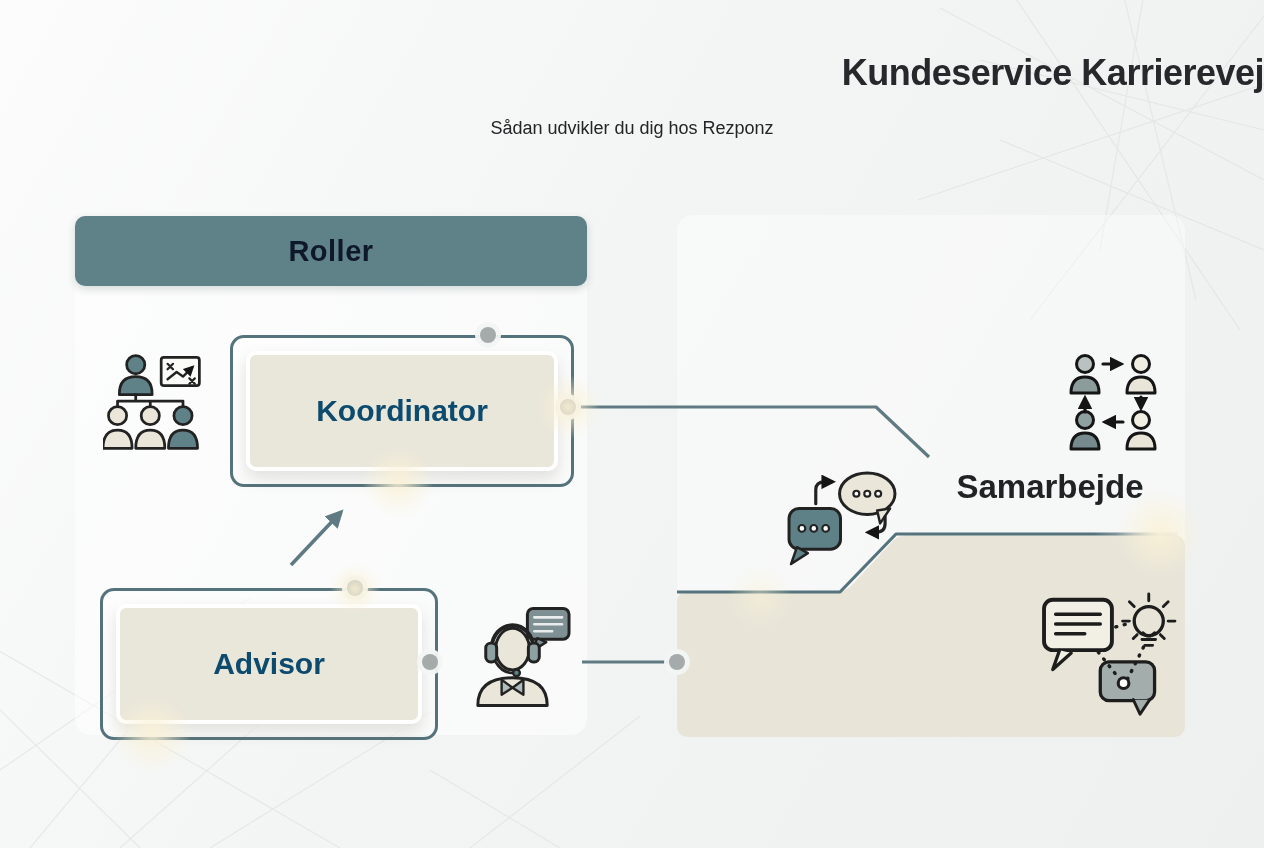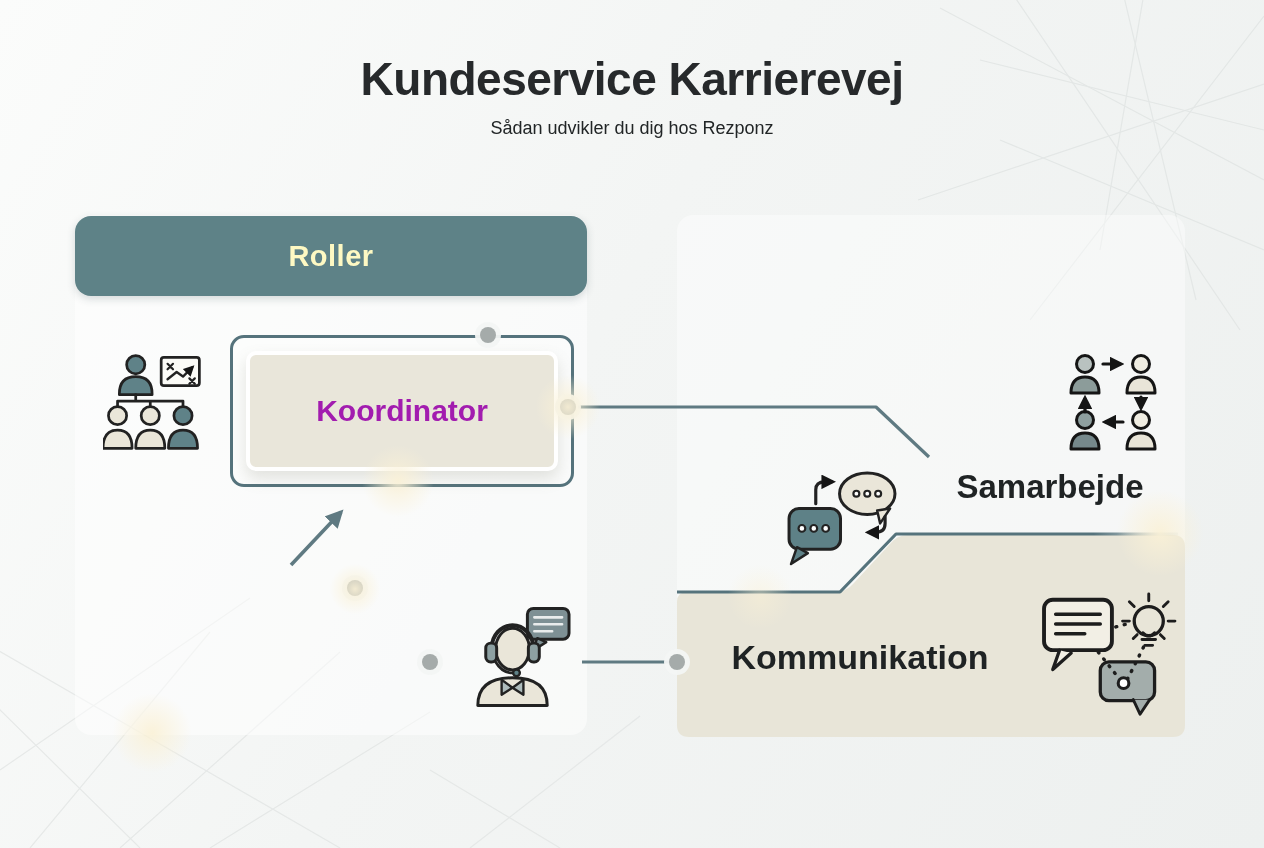--- a/index.html
+++ b/index.html
@@ -14,30 +14,30 @@
   
   #bg-decor{z-index:0;left:0;top:0;}
   .panel{z-index:1;background:rgba(255,255,255,.5);border-radius:16px;}
   #connector-layer{z-index:2;left:0;top:0;pointer-events:none;}
   .content{z-index:3;}
   .dot{z-index:4;position:absolute;width:16px;height:16px;border-radius:50%;
        background:#a5abaa;box-shadow:0 0 0 5px rgba(243,245,244,.95);}
   .glow{z-index:5;position:absolute;border-radius:50%;pointer-events:none;
         background:radial-gradient(closest-side,rgba(250,241,214,.9),rgba(250,241,214,0) 72%);}
   
-  .title{left:0;top:52px;width:1264px;text-align:center;font-size:46px;font-weight:800;
+  .title{left:0;top:52px;width:1264px;text-align:right;font-size:36px;font-weight:800;
          letter-spacing:-.5px;color:#26292b;}
   .subtitle{left:0;top:118px;width:1264px;text-align:center;font-size:18px;font-weight:400;color:#212526;}
-  .col-header{height:80px;border-radius:16px;background:#5e8287;color:#fef9c3;
+  .col-header{height:70px;border-radius:10px;background:#5e8287;color:#0f172a;
       display:flex;align-items:center;justify-content:center;font-size:29px;font-weight:600;
       letter-spacing:.5px;box-shadow:0 3px 8px rgba(40,60,65,.18);}
   .role-box{border:3px solid #55737c;border-radius:14px;background:rgba(255,255,255,.28);}
   .role-inner{position:absolute;inset:13px;background:#e9e6da;border:4px solid #ffffff;border-radius:10px;
       box-shadow:0 8px 16px rgba(110,110,90,.18);display:flex;align-items:center;justify-content:center;
-      font-size:30px;font-weight:700;color:#a21caf;}
+      font-size:30px;font-weight:700;color:#0c4a6e;}
   .side-label{font-weight:700;color:#1f2324;text-align:center;}
   #samarbejde-label{left:922px;top:468px;width:256px;font-size:33px;}
   #kommunikation-label{left:693px;top:638px;width:334px;font-size:34px;}
 </style>
 </head>
 <body>
 
 <div id="canvas">
 
   <svg id="bg-decor" class="abs" width="1264" height="848" viewBox="0 0 1264 848">
@@ -94,20 +94,23 @@
 
   <div class="abs content title">Kundeservice Karrierevej</div>
   <div class="abs content subtitle">Sådan udvikler du dig hos Rezponz</div>
 
   <div class="abs content col-header" style="left:75px;top:216px;width:512px;">Roller</div>
 
   <div class="abs content role-box" style="left:230px;top:335px;width:338px;height:146px;">
     <div class="role-inner">Koordinator</div>
   </div>
 
+  <div class="abs content role-box" style="left:100px;top:588px;width:332px;height:146px;">
+    <div class="role-inner">Advisor</div>
+  </div>
 
   <svg class="abs content" style="left:103px;top:350px;" width="100" height="104" viewBox="0 0 110 114">
     <g stroke="#222" stroke-width="3" stroke-linejoin="round" stroke-linecap="round">
       <rect x="64" y="8" width="42" height="31" rx="3" fill="#fbfbf7"></rect>
       <path d="M71 15 l6 6 M77 15 l-6 6" fill="none" stroke-width="2.4"></path>
       <path d="M95 31 l6 6 M101 31 l-6 6" fill="none" stroke-width="2.4"></path>
       <path d="M71 32 l10 -8 l7 5 l10 -10" fill="none" stroke-width="2.6" marker-end="url(#ahb)"></path>
       <circle cx="36" cy="16" r="10" fill="#5f8288"></circle>
       <path d="M18 48 q0 -19 18 -19 q18 0 18 19 v1 h-36 z" fill="#5f8288"></path>
       <path d="M36 49 v7 M16 62 v-6 h72 v6 M52 56 v6" fill="none"></path>
@@ -192,21 +195,20 @@
       <g stroke-width="3.6" stroke-dasharray="1 8">
         <path d="M82 36 L97 32" fill="none"></path>
         <path d="M64 62 L86 90" fill="none"></path>
         <path d="M94 90 L113 52" fill="none"></path>
       </g>
       <circle cx="90" cy="94" r="5.5" fill="#fff" stroke-width="3.2"></circle>
     </g>
   </svg>
 
   <div class="abs content side-label" id="samarbejde-label">Samarbejde</div>
-  <div class="abs content side-label" id="kommunikation-label">Kommunikation</div>
 
   <div class="dot" style="left:480px;top:327px;"></div>
   <div class="dot" style="left:560px;top:399px;"></div>
   <div class="dot" style="left:347px;top:580px;"></div>
   <div class="dot" style="left:422px;top:654px;"></div>
   <div class="dot" style="left:669px;top:654px;"></div>
 
   <div class="glow" style="left:523px;top:362px;width:90px;height:90px;"></div>
   <div class="glow" style="left:348px;top:431px;width:100px;height:100px;"></div>
   <div class="glow" style="left:97px;top:678px;width:110px;height:110px;"></div>

